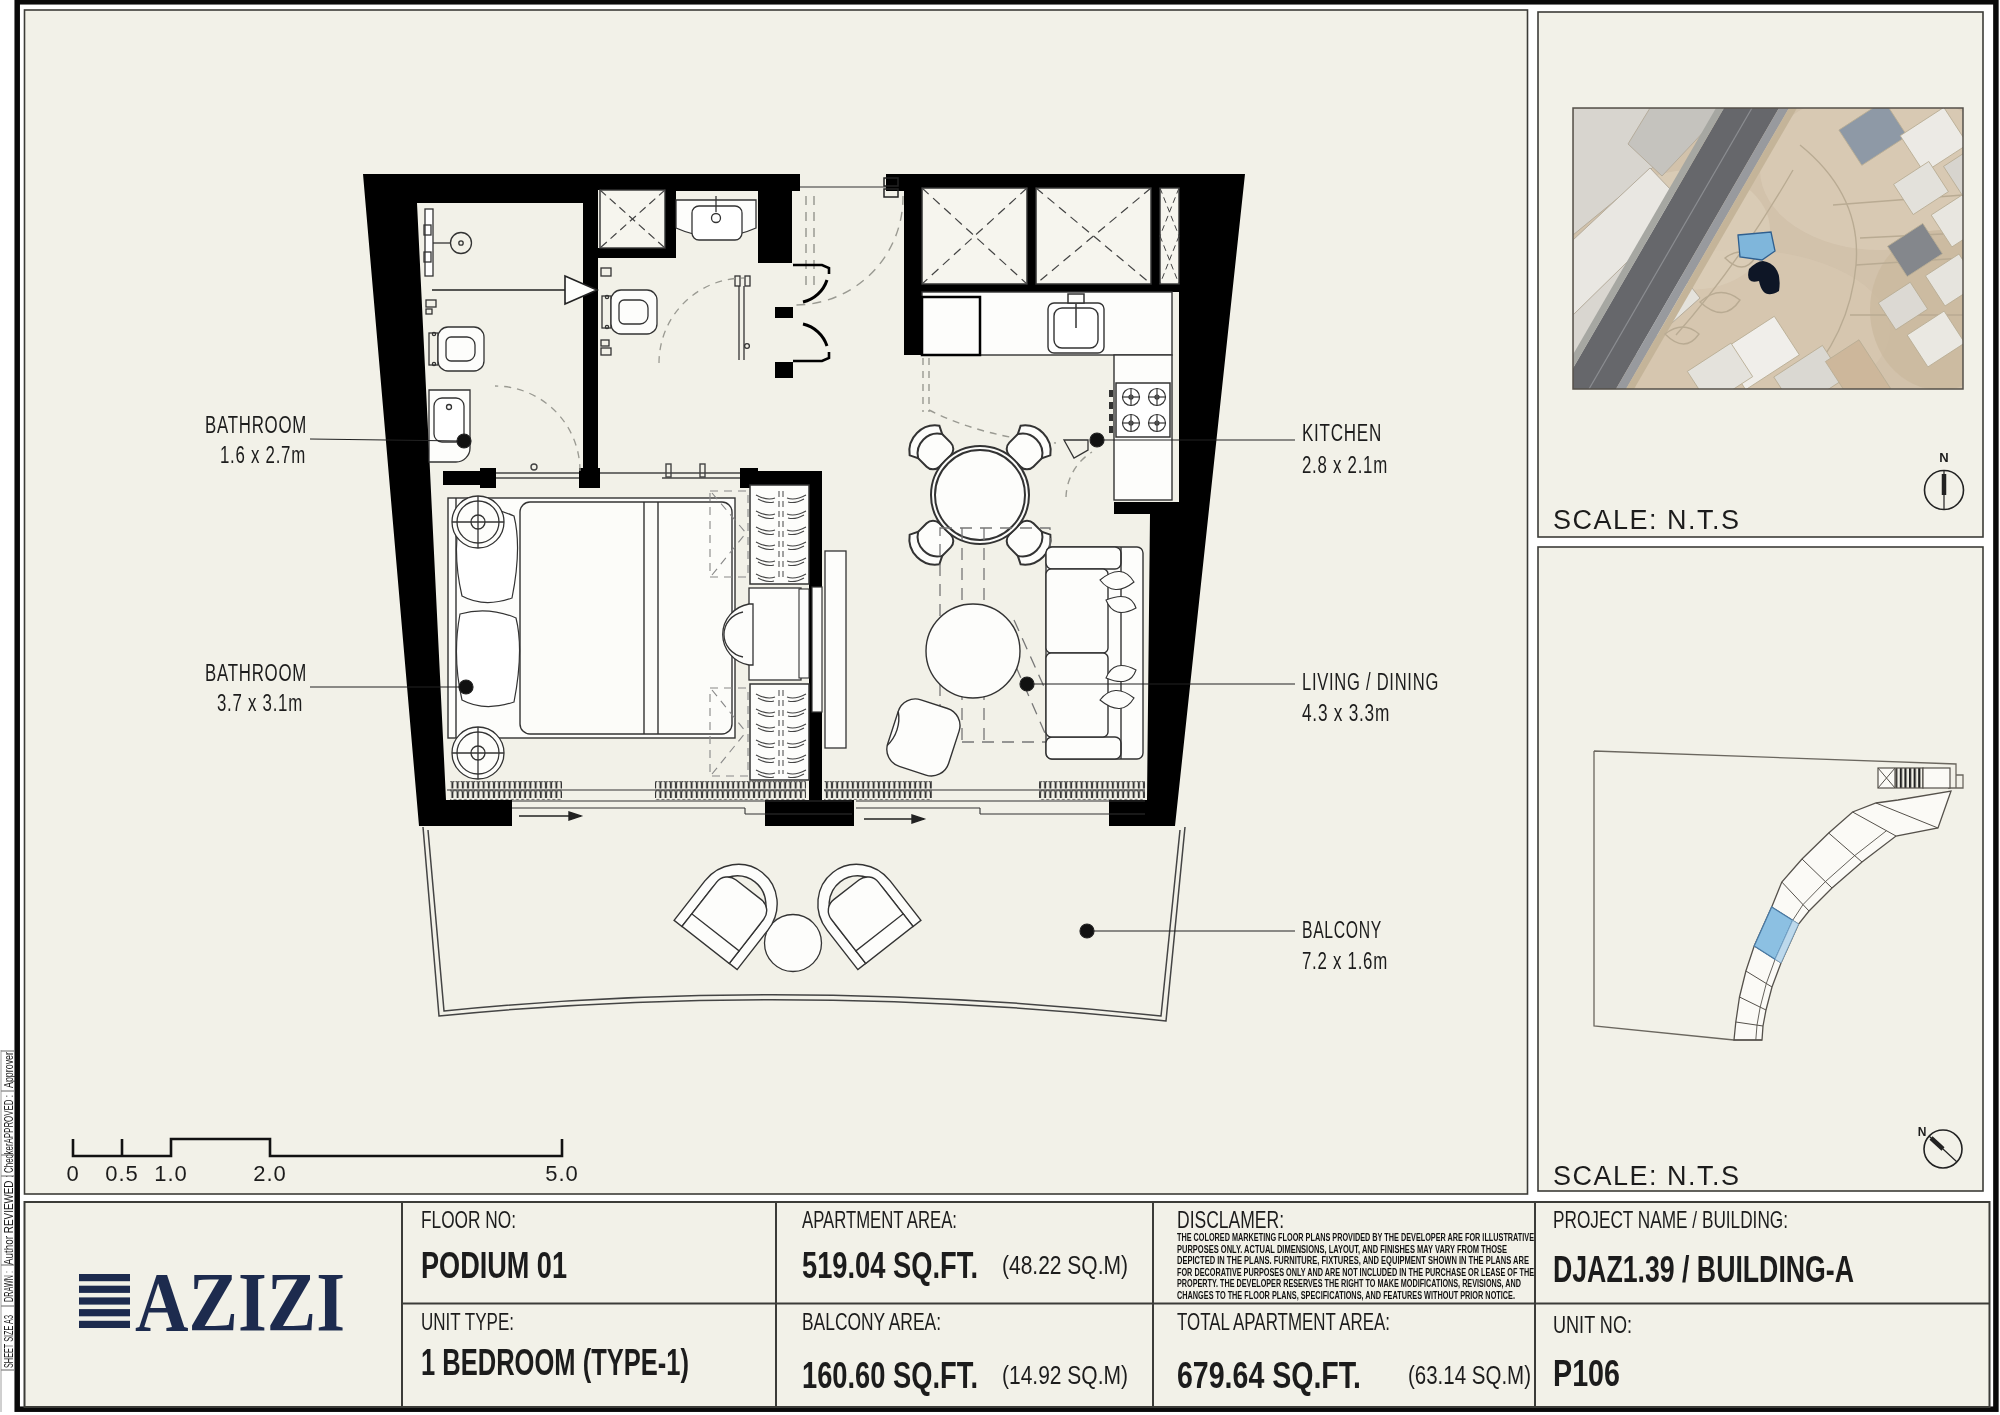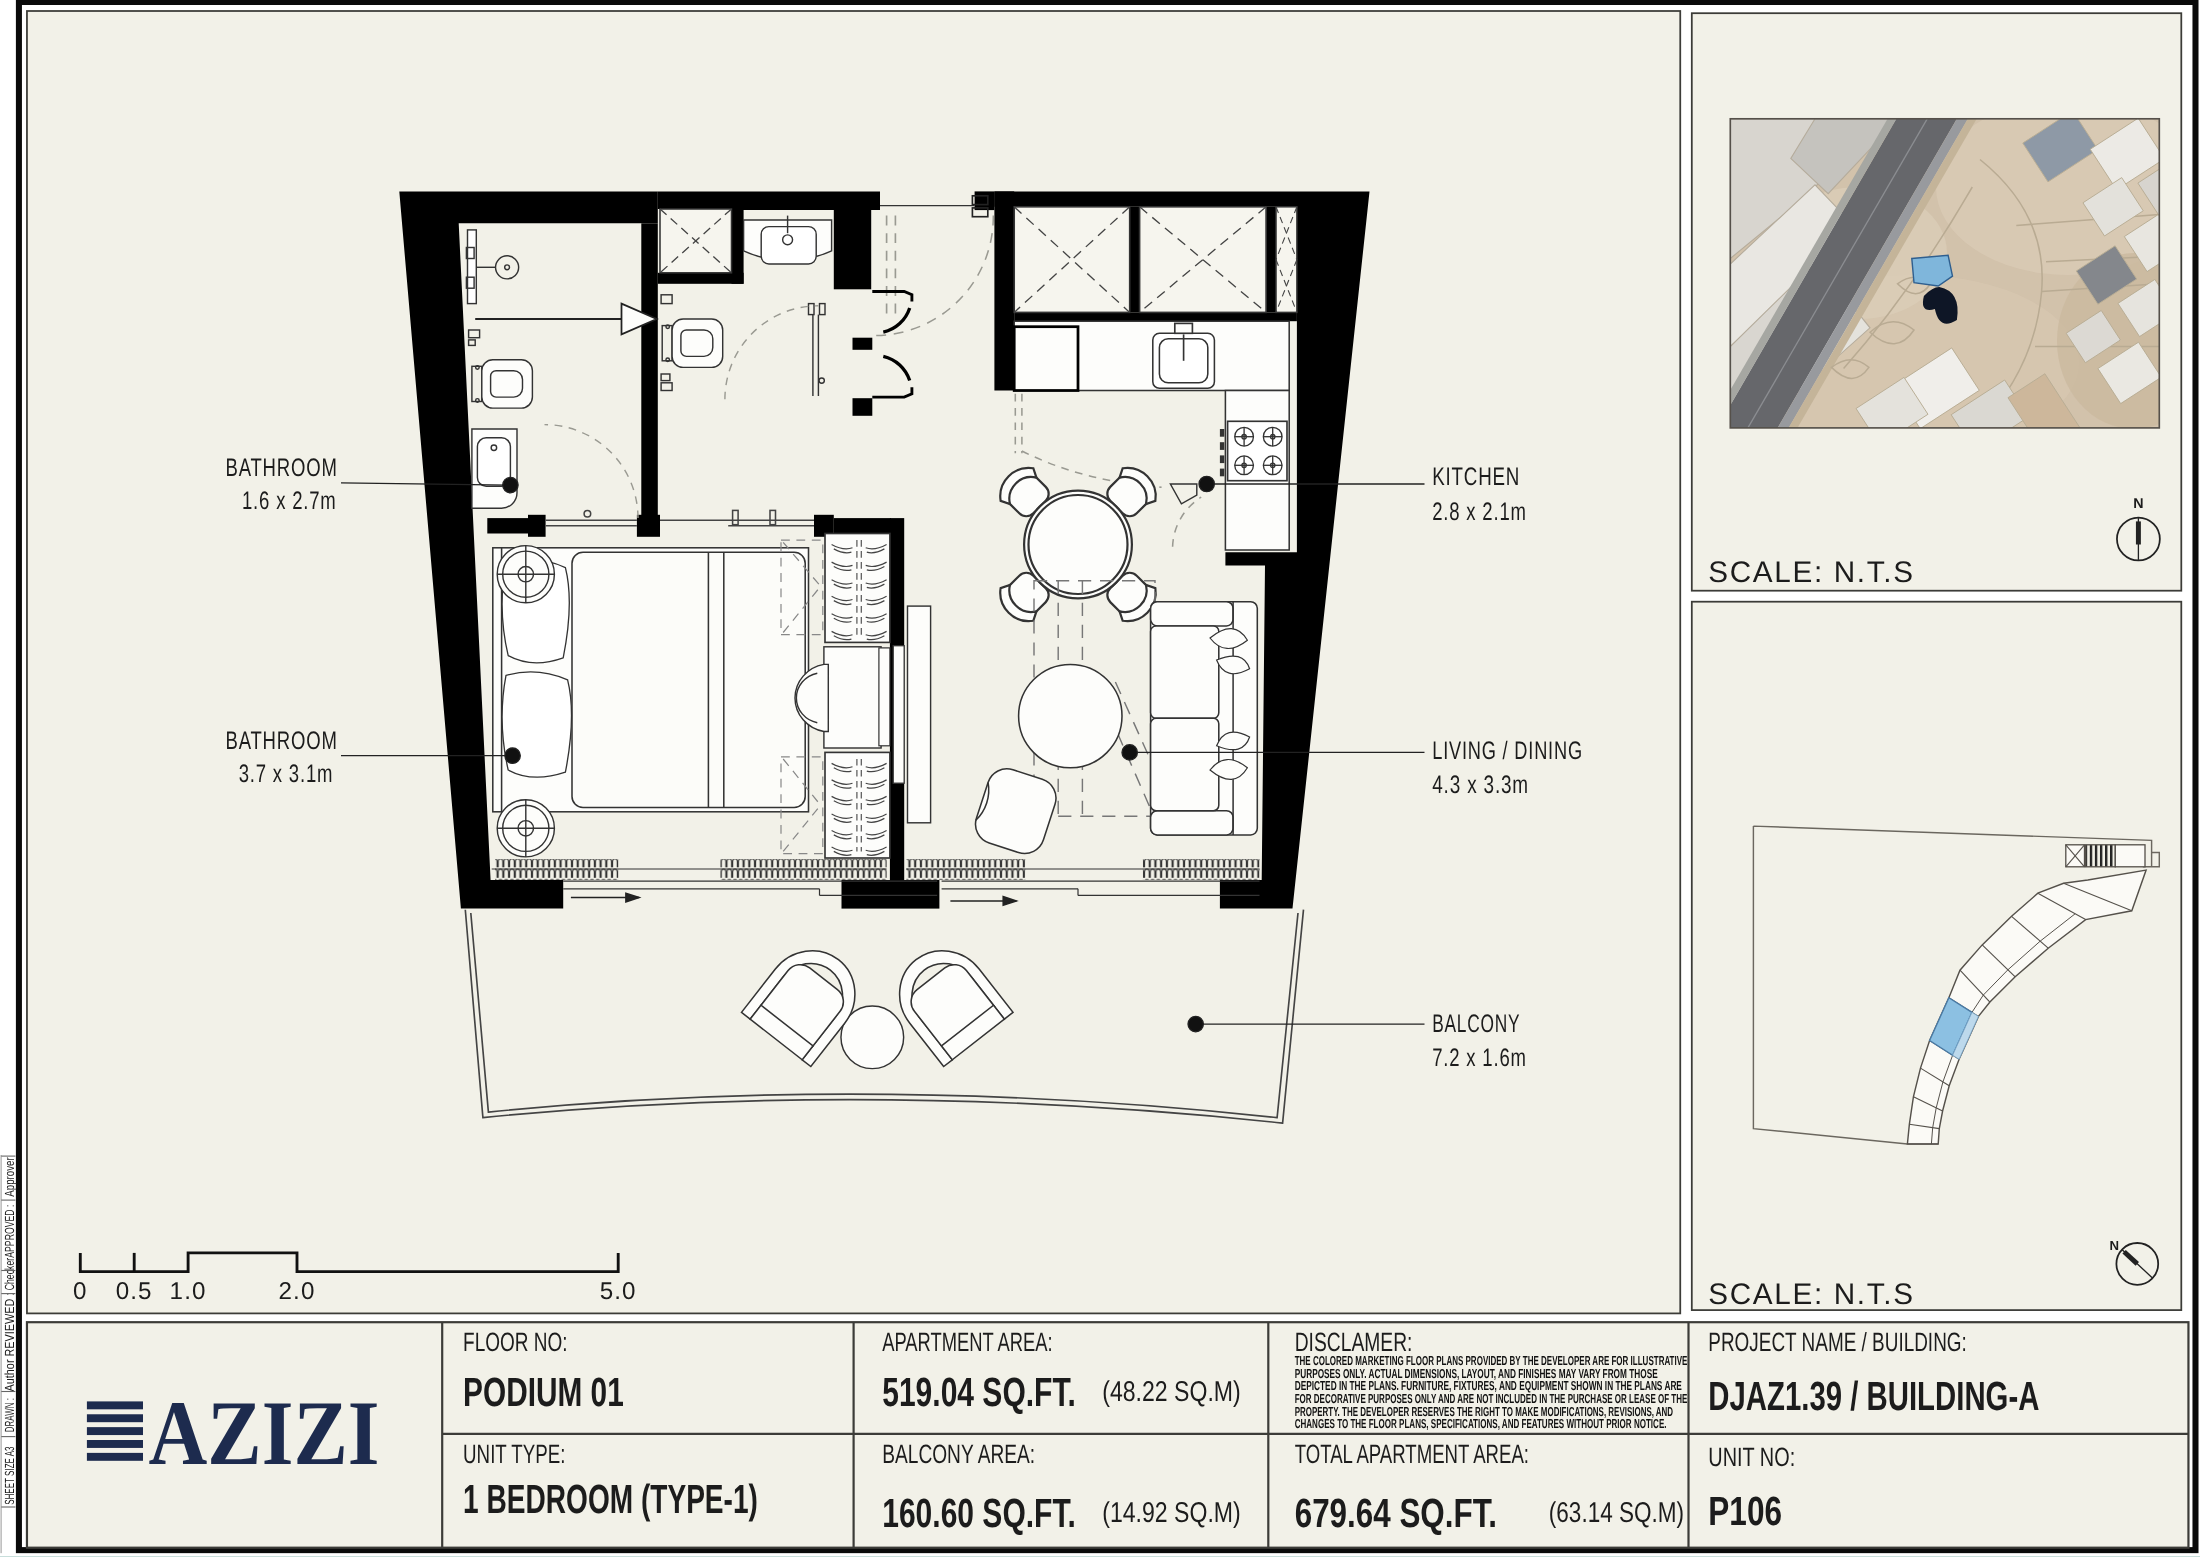--- a/index.html
+++ b/index.html
@@ -1,15 +1,15 @@
 <!DOCTYPE html>
 <html><head><meta charset="utf-8">
 <style>
 html,body{margin:0;padding:0;background:#fff;}
-#sheet{position:relative;width:2000px;height:1415px;background:#0f766e;overflow:hidden;}
+#sheet{position:relative;width:2000px;height:1415px;background:#fde047;overflow:hidden;}
 svg{position:absolute;top:0;left:0;}
 text{font-family:"Liberation Sans",sans-serif;fill:#1c1c1c;}
 .lbl{font-size:23px;letter-spacing:1px;}
 .thead{font-size:24px;}
 .tval{font-size:37px;font-weight:bold;}
 .tsqm{font-size:26px;}
 .tiny{font-size:11.8px;font-weight:bold;fill:#111;}
 </style></head>
 <body>
 <div id="sheet">

